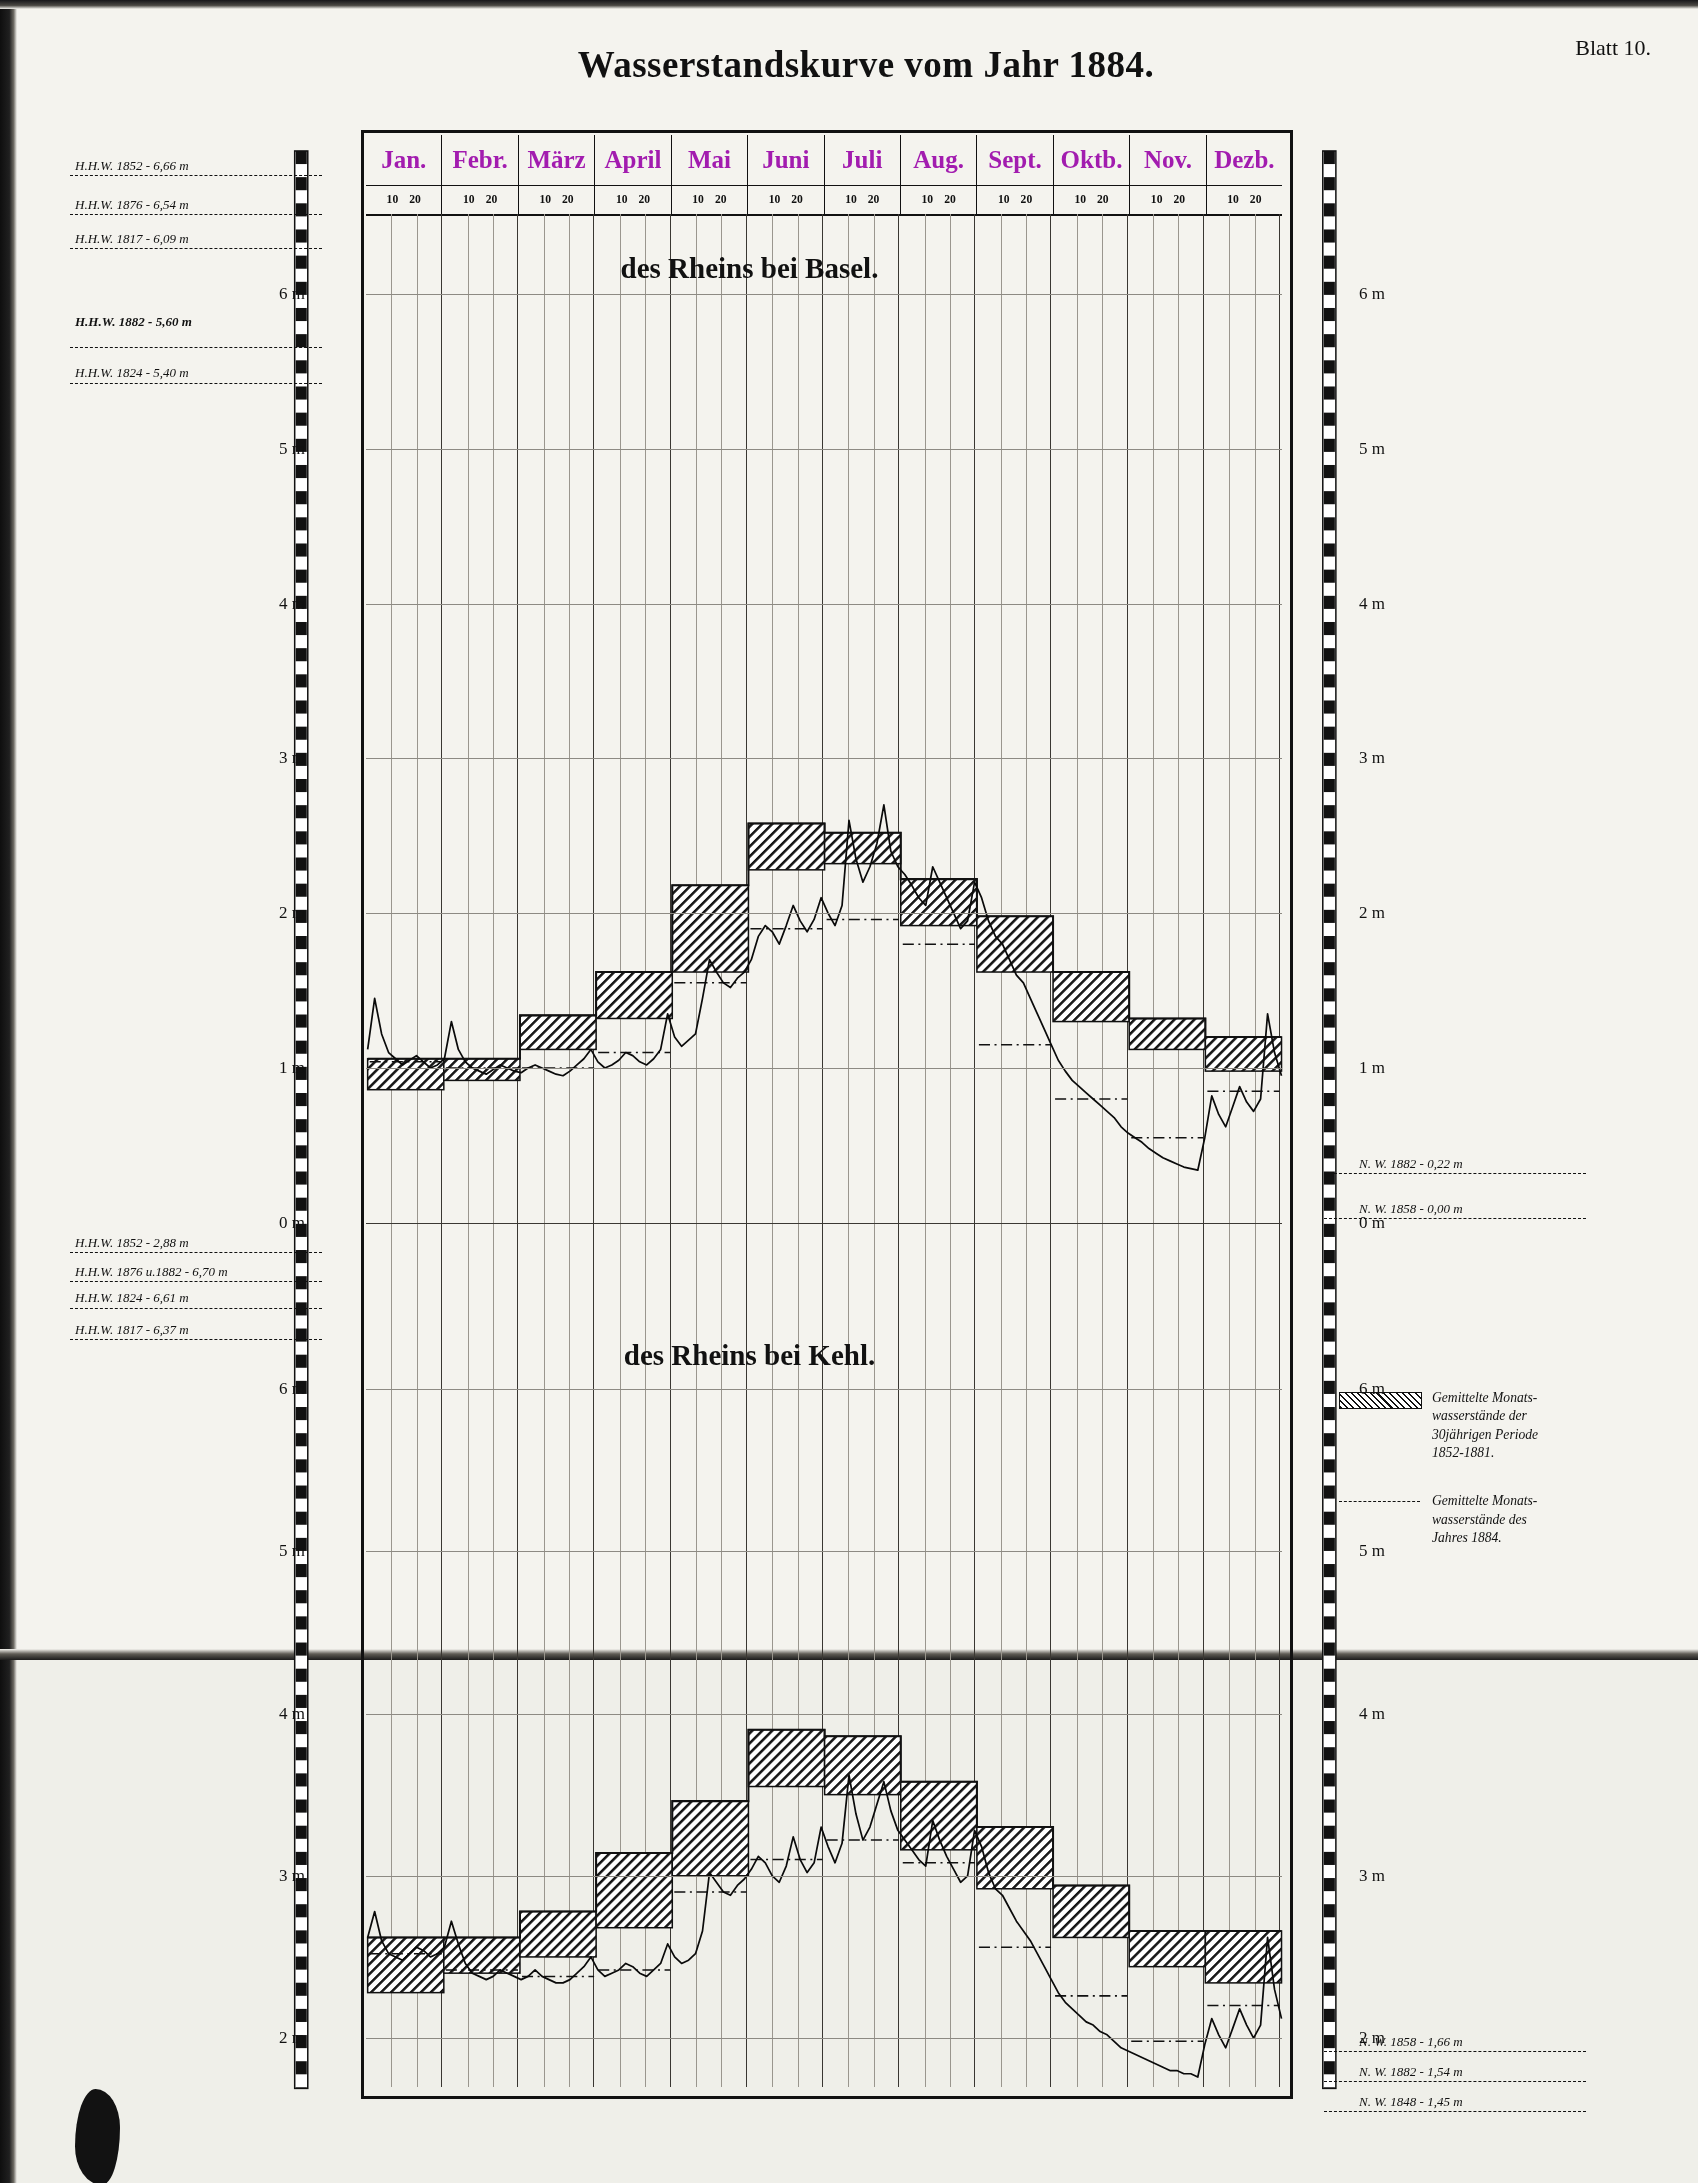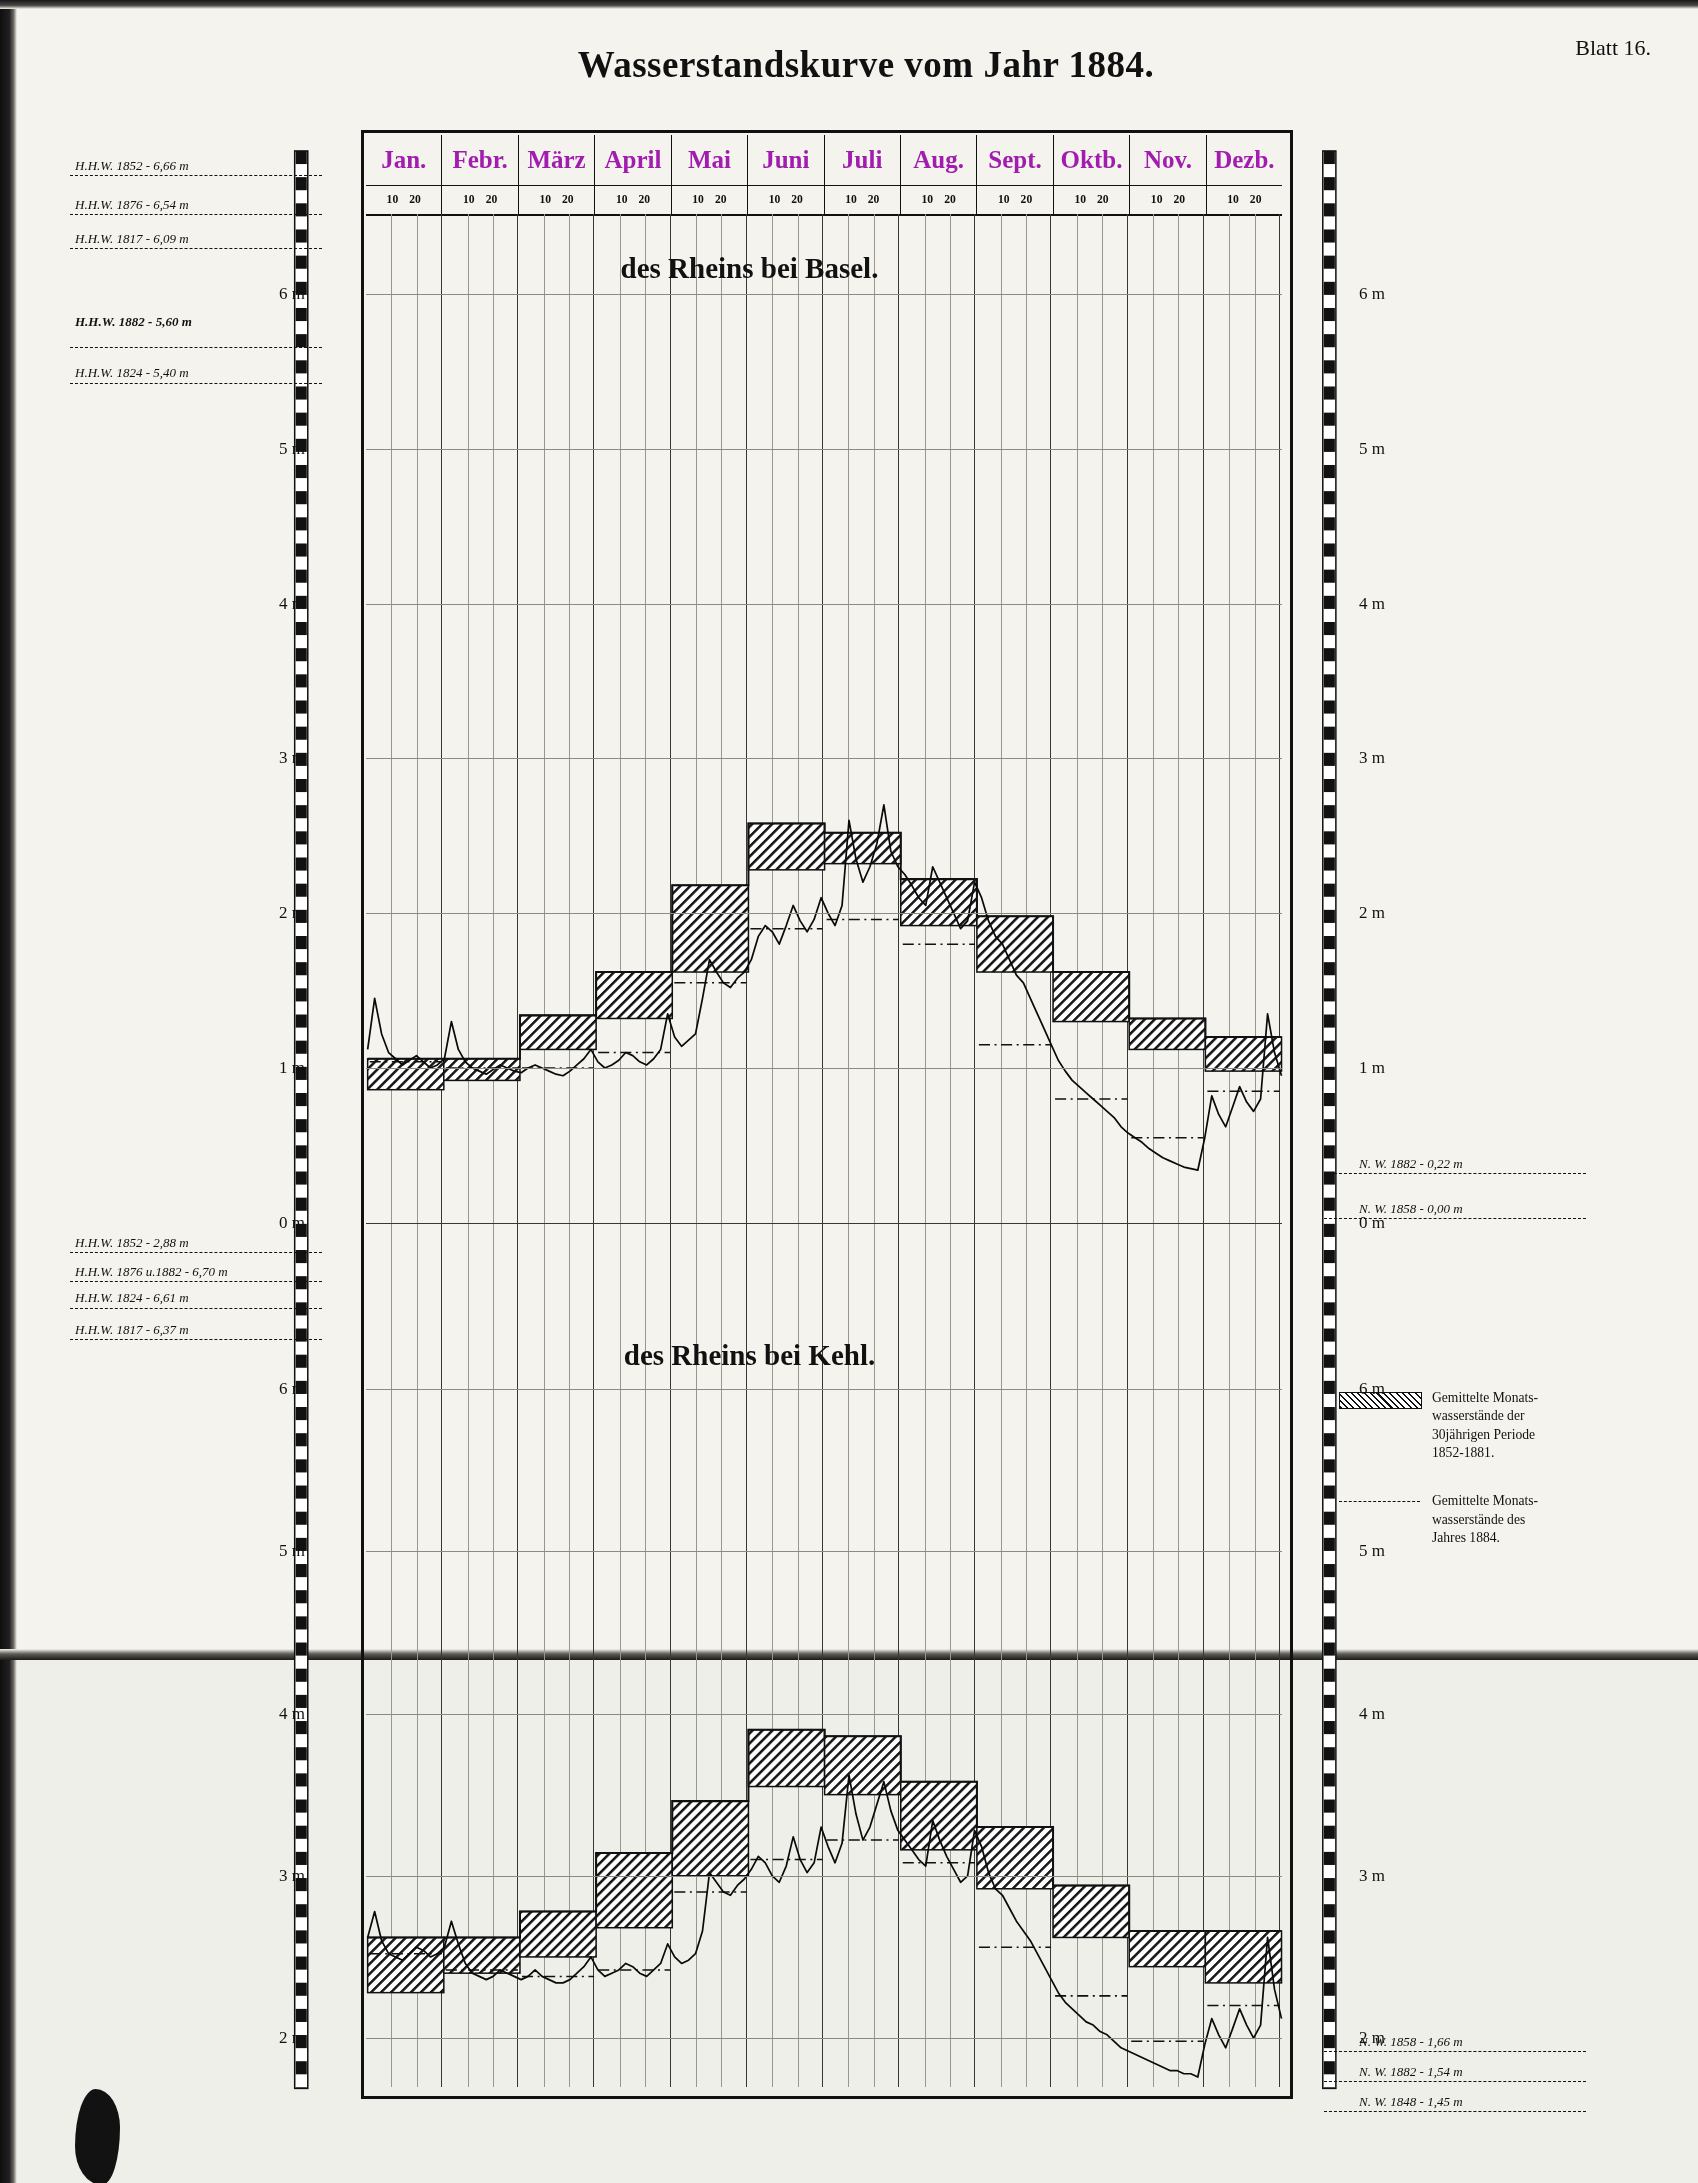--- a/index.html
+++ b/index.html
@@ -83,37 +83,37 @@
   .hw-rule.dash{border-top:1px dashed #111;}
 
   
   #legend{position:absolute;left:1339px;top:1389px;width:312px;}
   .legend-row{position:relative;margin-bottom:17px;}
   .legend-swatch{
     position:absolute;left:0;top:3px;width:81px;height:15px;border:1px solid #111;
     background:repeating-linear-gradient(45deg,#111 0px,#111 1.5px,#fff 1.5px,#fff 4.5px);
   }
   .legend-dashline{position:absolute;left:0;top:9px;width:81px;height:0;border-top:1.5px dashed #111;}
-  .legend-text{margin-left:93px;font-size:13.6px;line-height:1.35;color:#111;}
+  .legend-text{margin-left:93px;font-size:13.6px;font-style:italic;line-height:1.35;color:#111;}
   .legend-text div{white-space:nowrap;}
 
   svg{display:block;}
 </style>
 </head>
 <body>
 
 <div id="paper">
 
   <div class="scan-edge" id="edge-left"></div>
   <div class="scan-edge" id="edge-top"></div>
   <div class="scan-edge" id="edge-bottom"></div>
   <div id="edge-blob"></div>
 
   <div id="title">Wasserstandskurve vom Jahr 1884.</div>
-  <div id="blatt">Blatt 16.</div>
+  <div id="blatt">Blatt 10.</div>
 
   <div id="frame"></div>
 
   <div id="month-head">
       <div class="mcell">Jan.</div>
       <div class="mcell">Febr.</div>
       <div class="mcell">März</div>
       <div class="mcell">April</div>
       <div class="mcell">Mai</div>
       <div class="mcell">Juni</div>

